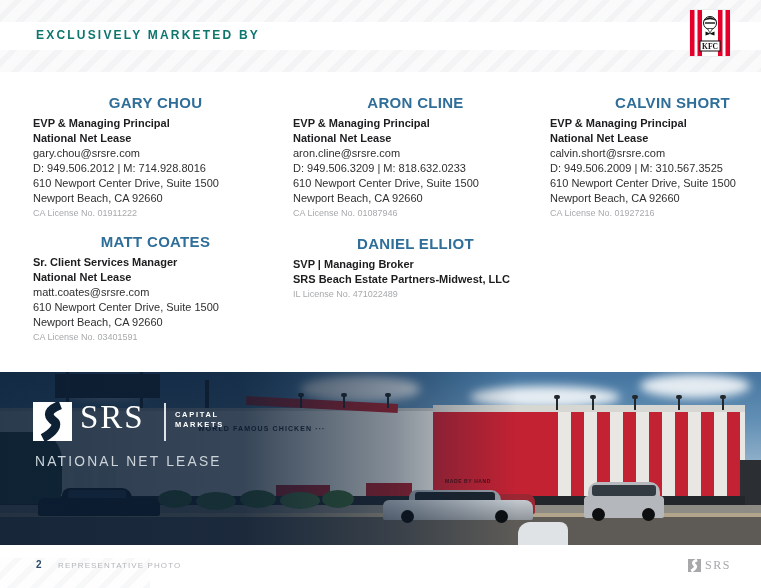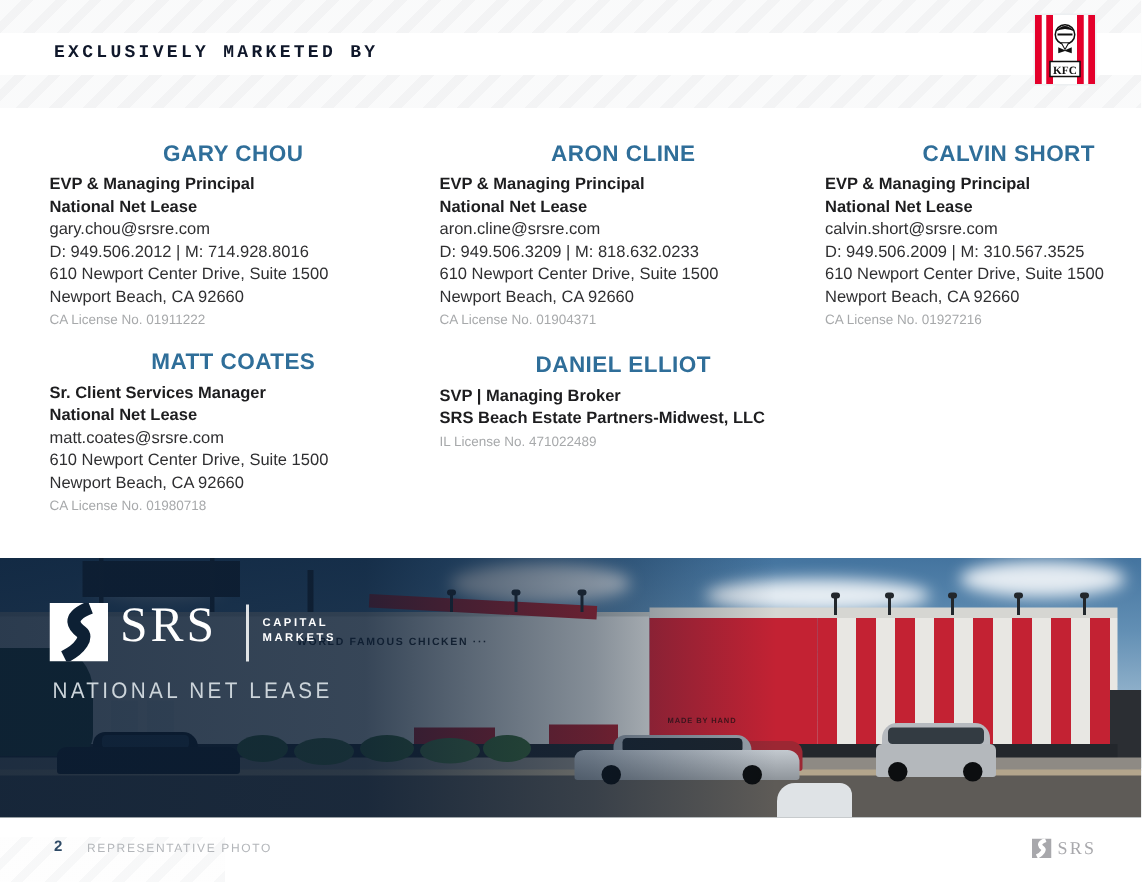--- a/index.html
+++ b/index.html
@@ -4,21 +4,21 @@
 <style>
   html,body{margin:0;padding:0;background:#fff;}
   .page{position:relative;width:761px;height:588px;background:#ffffff;overflow:hidden;
         font-family:"Liberation Sans",sans-serif;}
 
   
   .header-stripes{position:absolute;top:0;left:0;width:761px;height:72px;
       background:repeating-linear-gradient(135deg,#f5f6f7 0 10px,#e9eaec 10px 16px);opacity:.55;}
   .header-band{position:absolute;top:22px;left:0;width:761px;height:28px;background:#ffffff;}
   .header-title{position:absolute;top:28px;left:36px;font-size:12px;font-weight:bold;
-      letter-spacing:2.2px;color:#0f172a;font-family:Liberation Mono, monospace;}
+      letter-spacing:2.2px;color:#0f766e;}
   .kfc-logo{position:absolute;top:10px;left:690px;width:40px;height:46px;box-shadow:0 0 0 1px #eceff1;}
 
   
   .card{position:absolute;width:245px;}
   .card .name{font-size:15px;font-weight:bold;color:#2f6e99;letter-spacing:.3px;margin-bottom:5px;text-align:center;}
   .card .b{font-size:11px;font-weight:bold;color:#1d1d1f;line-height:15px;}
   .card .r{font-size:11px;color:#2f2f31;line-height:15px;}
   .card .lic{font-size:9px;color:#a7a9ab;margin-top:2px;}
   .card0{left:33px;top:94px;} .card1{left:293px;top:94px;} .card2{left:550px;top:94px;}
   .card3{left:33px;top:233px;} .card4{left:293px;top:235px;}
@@ -119,42 +119,42 @@
   </div>
 
   <div class="card card1">
     <div class="name">ARON CLINE</div>
     <div class="b">EVP &amp; Managing Principal</div>
     <div class="b">National Net Lease</div>
     <div class="r">aron.cline@srsre.com</div>
     <div class="r">D: 949.506.3209 | M: 818.632.0233</div>
     <div class="r">610 Newport Center Drive, Suite 1500</div>
     <div class="r">Newport Beach, CA 92660</div>
-    <div class="lic">CA License No. 01904371</div>
+    <div class="lic">CA License No. 01087946</div>
   </div>
 
   <div class="card card2">
     <div class="name">CALVIN SHORT</div>
     <div class="b">EVP &amp; Managing Principal</div>
     <div class="b">National Net Lease</div>
     <div class="r">calvin.short@srsre.com</div>
     <div class="r">D: 949.506.2009 | M: 310.567.3525</div>
     <div class="r">610 Newport Center Drive, Suite 1500</div>
     <div class="r">Newport Beach, CA 92660</div>
     <div class="lic">CA License No. 01927216</div>
   </div>
 
   <div class="card card3">
     <div class="name">MATT COATES</div>
     <div class="b">Sr. Client Services Manager</div>
     <div class="b">National Net Lease</div>
     <div class="r">matt.coates@srsre.com</div>
     <div class="r">610 Newport Center Drive, Suite 1500</div>
     <div class="r">Newport Beach, CA 92660</div>
-    <div class="lic">CA License No. 01980718</div>
+    <div class="lic">CA License No. 03401591</div>
   </div>
 
   <div class="card card4">
     <div class="name">DANIEL ELLIOT</div>
     <div class="b">SVP | Managing Broker</div>
     <div class="b">SRS Beach Estate Partners-Midwest, LLC</div>
     <div class="lic">IL License No. 471022489</div>
   </div>
 
   <div class="photo">

